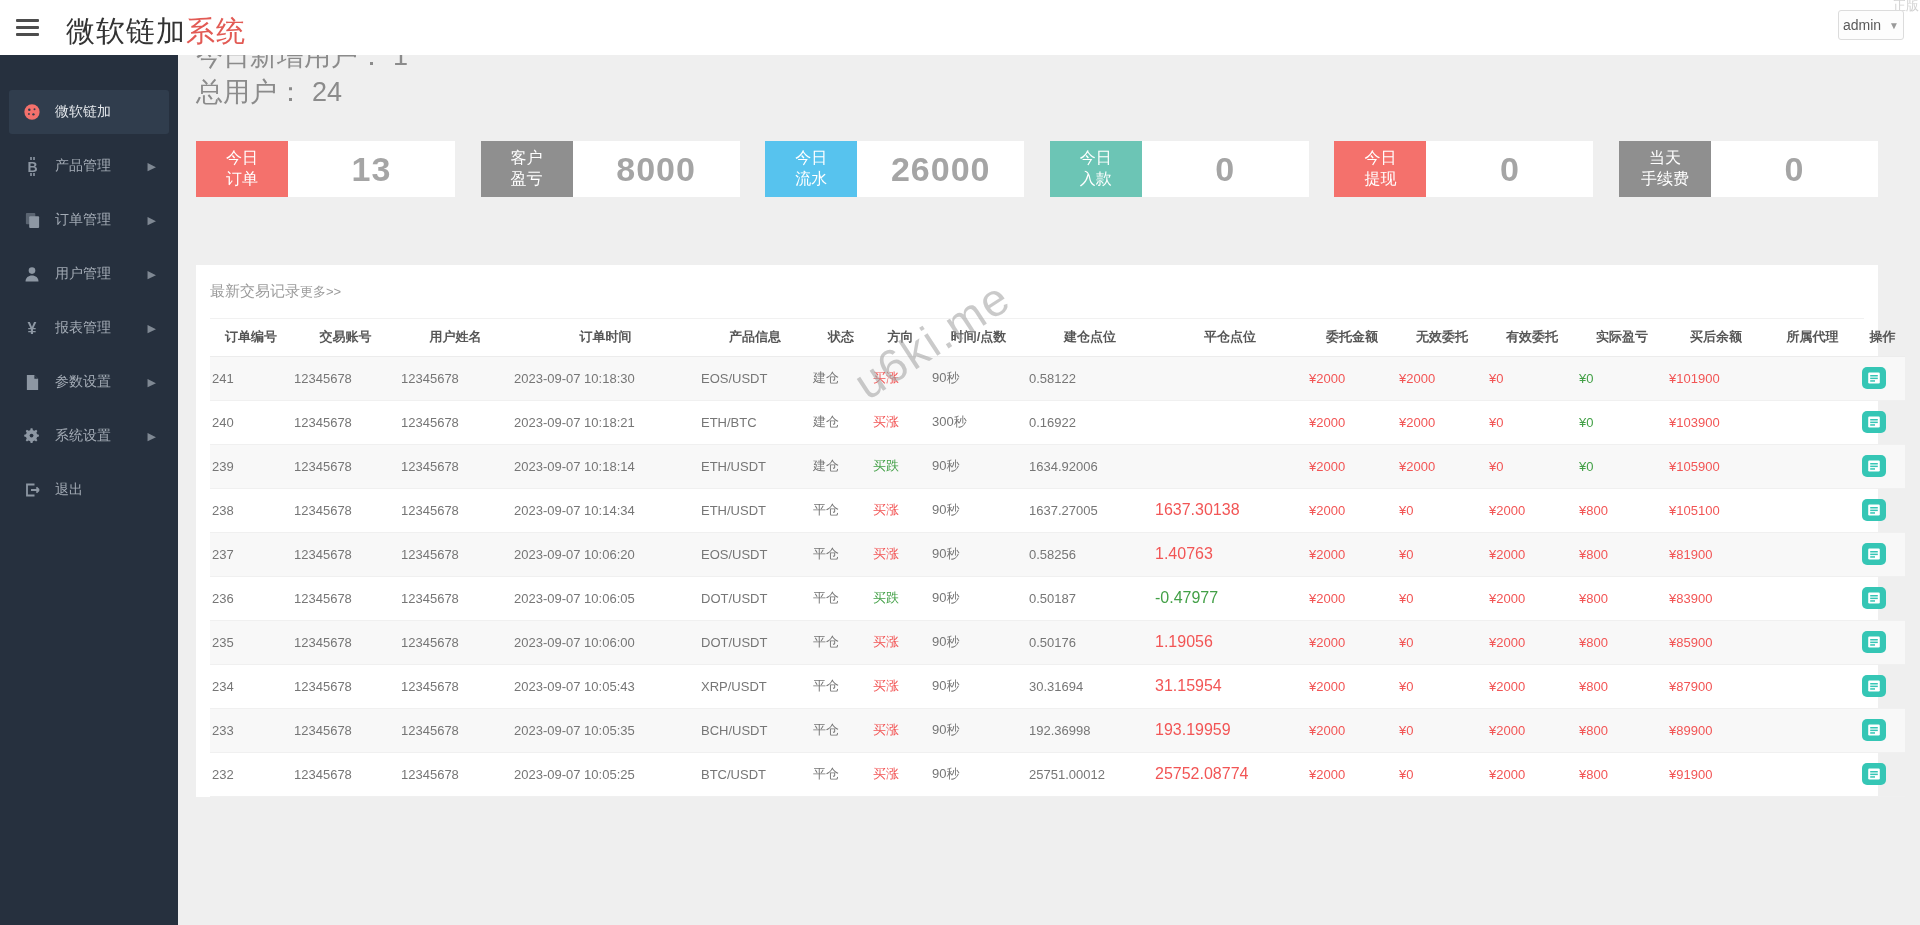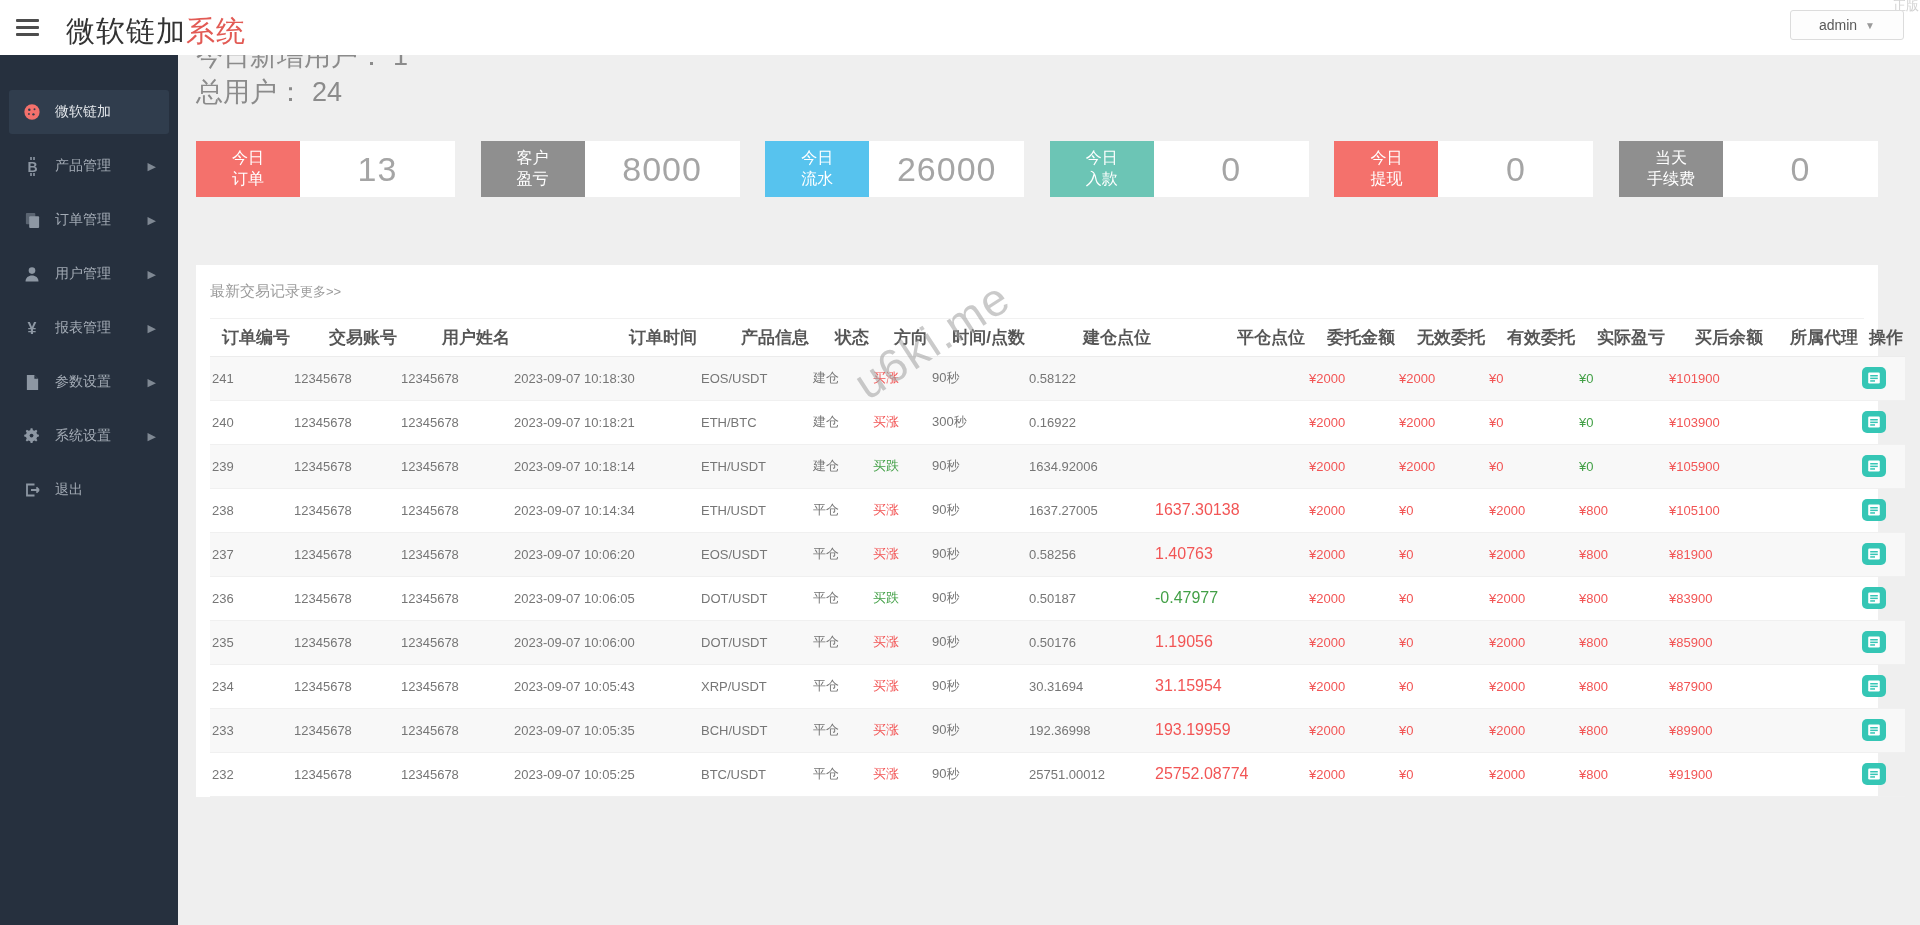--- a/index.html
+++ b/index.html
@@ -6,52 +6,52 @@
   html,body { width:1920px; height:925px; overflow:hidden; }
   body { font-family:"Liberation Sans","DejaVu Sans",sans-serif; background:#efefef; }
 
   
   .topbar { position:fixed; top:0; left:0; width:1920px; height:55px; background:#ffffff; z-index:20; }
   .hamburger { position:absolute; left:16px; top:19px; width:23px; height:17px; display:flex; flex-direction:column; justify-content:space-between; cursor:pointer; }
   .hamburger span { display:block; height:3px; background:#4d4d4d; border-radius:1px; }
   .logo { position:absolute; left:66px; top:12px; font-size:29px; color:#333333; letter-spacing:1px; white-space:nowrap; }
   .logo .logo-suffix { color:#e25a54; }
   .corner-text { position:absolute; right:1px; top:-3px; font-size:13px; color:#d2d2d2; }
-  .admin-box { position:absolute; right:16px; top:10px; height:30px; padding:0 28px; border:1px solid #dcdcdc; border-radius:3px; background:#fdfdfd; display:flex; align-items:center; gap:8px; font-size:14px; color:#5a5a5a; cursor:pointer; }
+  .admin-box { position:absolute; right:16px; top:10px; height:30px; padding:0 4px; border:1px solid #dcdcdc; border-radius:3px; background:#fdfdfd; display:flex; align-items:center; gap:8px; font-size:14px; color:#5a5a5a; cursor:pointer; }
   .admin-caret { font-size:10px; color:#9a9a9a; }
 
   
   .sidebar { position:fixed; left:0; top:55px; bottom:0; width:178px; background:#26303e; z-index:15; }
   .side-menu { padding-top:35px; }
   .side-item { height:44px; margin:0 9px 10px 9px; padding:0 13px; display:flex; align-items:center; border-radius:3px; color:#a3abb5; font-size:14px; cursor:pointer; }
   .side-item.active { background:#303d4d; color:#e2e6ea; }
   .side-icon { width:20px; height:20px; margin-right:13px; display:flex; align-items:center; justify-content:center; color:#8d97a3; flex:none; }
   .side-item.active .side-icon { color:#f4716c; }
   .side-arrow { margin-left:auto; color:#7f8893; font-size:11px; }
 
   
   .content { margin-left:178px; padding:0 42px 0 18px; }
 
   .stats-row { margin-top:38px; display:flex; align-items:baseline; font-size:27px; color:#8b8b8b;flex-direction:column; }
   .stat-group { margin-right:48px; display:flex; align-items:baseline; }
   .stat-value { margin-left:8px; }
 
   .cards-row { margin-top:31px; display:flex; justify-content:space-between; }
   .card { width:259px; height:56px; display:flex; }
-  .card-label { width:104px; color:#ffffff; display:flex; flex-direction:column; justify-content:center; align-items:center; font-size:16px; line-height:1.3; }
-  .card-value { flex:1; background:#ffffff; display:flex; align-items:center; justify-content:center; font-size:34px; font-weight:400; color:#a5a5a5; letter-spacing:1px; }
+  .card-label { width:92px; color:#ffffff; display:flex; flex-direction:column; justify-content:center; align-items:center; font-size:16px; line-height:1.3; }
+  .card-value { flex:1; background:#ffffff; display:flex; align-items:center; justify-content:center; font-size:34px; font-weight:700; color:#a5a5a5; letter-spacing:1px; }
 
   
   .panel { position:relative; margin-top:68px; background:#ffffff; padding:0 14px; }
   .panel-head { height:54px; display:flex; align-items:center; border-bottom:1px solid #f1f1f1; }
   .panel-title { color:#9b9b9b; font-size:15px; }
   .more-link { color:#9b9b9b; font-size:13px; cursor:pointer; }
 
   table { width:100%; border-collapse:collapse; table-layout:fixed; }
-  thead th { height:37px; text-align:right; font-size:17px; font-weight:bold; color:#565656; border-bottom:1px solid #ececec; padding:0 2px; white-space:nowrap; overflow:hidden; }
+  thead th { height:37px; text-align:center; font-size:13px; font-weight:bold; color:#565656; border-bottom:1px solid #ececec; padding:0 2px; white-space:nowrap; overflow:hidden; }
   tbody td { height:44px; font-size:13px; color:#767676; border-bottom:1px solid #f0f0f0; padding:0 2px; white-space:nowrap; overflow:hidden; }
   tbody tr:nth-child(odd) { background:#f8f8f8; }
   td.c-red { color:#f25555; }
   td.c-green { color:#43a047; }
   td.close-cell { font-size:16px; }
   .op-btn { width:24px; height:22px; border:none; border-radius:5px; background:#35c6b5; display:flex; align-items:center; justify-content:center; cursor:pointer; padding:0; }
 
   .watermark { position:absolute; left:648px; top:100px; transform:rotate(-33deg); transform-origin:left top; font-size:46px; color:#a0a0a0; opacity:.55; letter-spacing:2px; pointer-events:none; z-index:5; }
 </style>
 </head>

